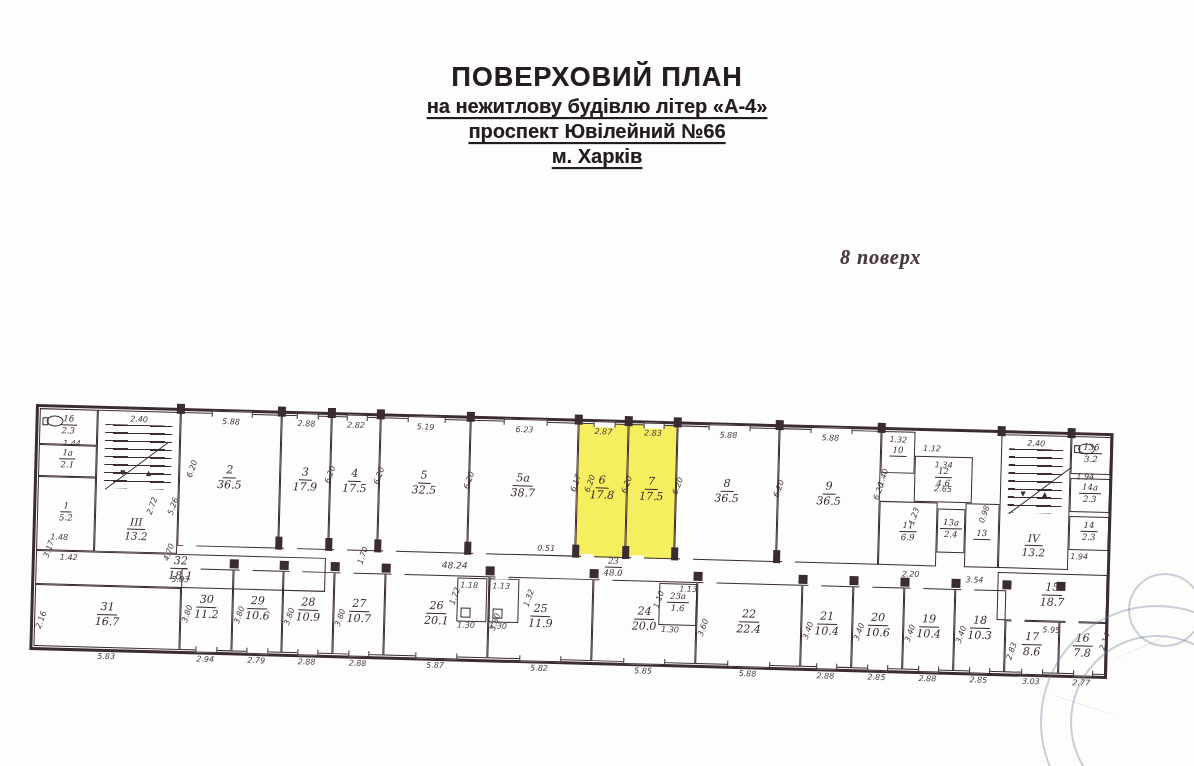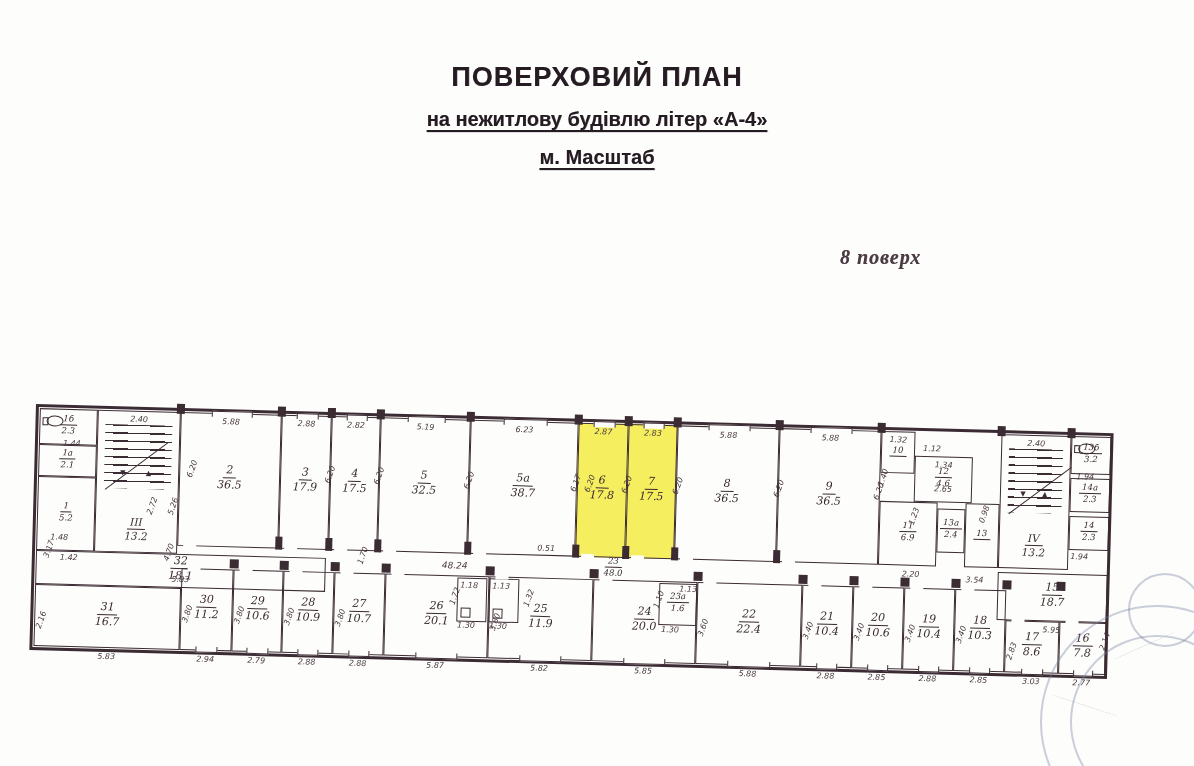--- a/index.html
+++ b/index.html
@@ -1,21 +1,21 @@
 <!DOCTYPE html>
 <html><head>
 <meta charset="utf-8">
 <style>
   html,body{margin:0;padding:0;}
   body{width:1194px;height:766px;position:relative;overflow:hidden;
        background:#fdfdfb;font-family:"Liberation Sans",sans-serif;}
   
   .titleblock{position:absolute;left:0;top:62px;width:1194px;text-align:center;color:#241c22;}
   .t1{font-size:27px;font-weight:bold;letter-spacing:1px;text-shadow:.4px .4px .5px rgba(40,30,40,.55);}
-  .t2{font-size:20px;font-weight:bold;margin-top:15px;text-decoration:underline;text-underline-offset:4px;
+  .t2{font-size:20px;font-weight:bold;margin-top:2px;text-decoration:underline;text-underline-offset:4px;
       text-shadow:.3px .3px .4px rgba(40,30,40,.5);}
   .t5{font-size:11px;margin-top:12px;color:#3a3136;}
   .floorlabel{position:absolute;left:840px;top:246px;font:italic bold 20px "Liberation Serif",serif;
       color:#4a3a42;letter-spacing:1px;text-shadow:.3px .3px .4px rgba(60,45,55,.5);}
   
   .plan{position:absolute;left:36px;top:404px;width:1078px;height:246px;
         transform:rotate(1.55deg);transform-origin:0 0;color:#3b2b33;}
   .outline{position:absolute;left:0;top:0;right:0;bottom:0;border:3px solid #3b2b33;}
   .room{position:absolute;border:1.6px solid #3b2b33;background:transparent;box-sizing:border-box;}
   .room.hl{background:#f5ee5e;}
@@ -56,21 +56,22 @@
   .c2{left:50px;top:50px;width:170px;height:170px;border-width:1.5px;}
   .c3{left:108px;top:-12px;width:70px;height:70px;border-width:1.2px;border-color:rgba(116,130,160,.28);}
   .squig{position:absolute;width:70px;border-top:1.4px solid rgba(116,130,160,.3);border-radius:60%;}
 </style>
 </head>
 <body>
 
 <div class="titleblock">
   <div class="t1">ПОВЕРХОВИЙ ПЛАН</div>
   <div class="t2">на нежитлову будівлю літер «А-4»</div>
-  <div class="t2">м. Масштаб</div>
+  <div class="t2">проспект Ювілейний №66</div>
+  <div class="t2">м. Харків</div>
 </div>
 <div class="floorlabel">8 поверх</div>
 
 <div class="plan">
   <div class="outline"></div>
 <div class="room small" style="left: 4px; top: 4px; width: 58px; height: 36px;">
       <span class="rlabel"><span class="rnum">1б</span><span class="rarea">2.3</span></span>
       <span class="wc"></span>
     </div>
     <div class="room small" style="left: 4px; top: 40px; width: 58px; height: 32px;">

